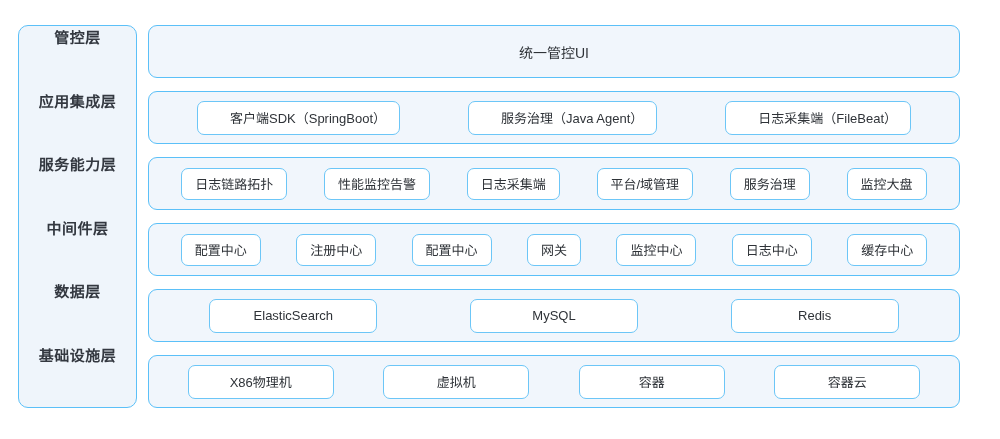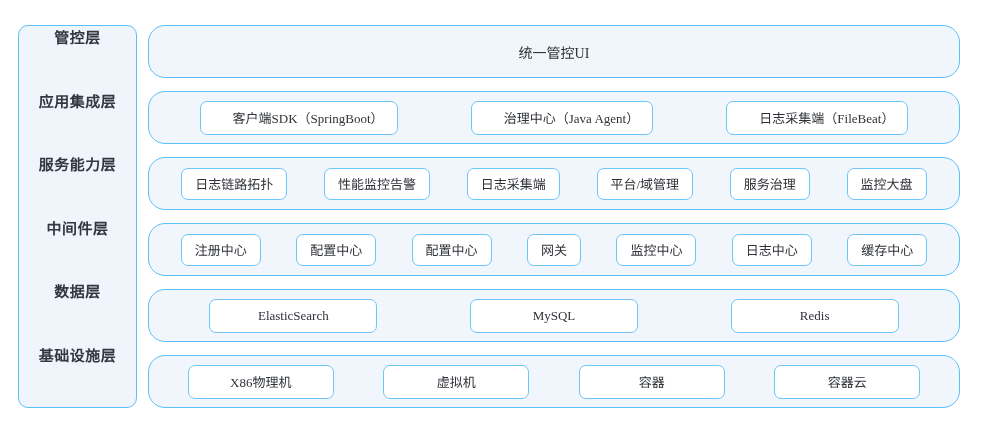--- a/index.html
+++ b/index.html
@@ -58,24 +58,23 @@
     height: 383px;
     display: flex;
     flex-direction: column;
   }
   .layer-row {
     flex: 1 1 0;
     margin-bottom: 13px;
     box-sizing: border-box;
     background: #F1F6FC;
     border: 1.4px solid #5BC0F8;
-    border-radius: 17px;
+    border-radius: 9px;
     display: flex;
     align-items: center;
-    font-family: Liberation Serif, serif;
   }
   .layer-row:last-child { margin-bottom: 0; }
 
   
   .row-banner {
     justify-content: center;
   }
   .banner-label {
     font-size: 14px;
     color: #2f3338;
@@ -157,21 +156,21 @@
     <div class="layer-row row-banner">
       <span class="banner-label">统一管控UI</span>
     </div>
 
     <div class="layer-row">
       <div class="chips spread-around">
         <div class="chip xwide">
           <span class="chip-label">客户端SDK（SpringBoot）</span>
         </div>
         <div class="chip xwide">
-          <span class="chip-label">治理中心（Java Agent）</span>
+          <span class="chip-label">服务治理（Java Agent）</span>
         </div>
         <div class="chip xwide">
           <span class="chip-label">日志采集端（FileBeat）</span>
         </div>
       </div>
     </div>
 
     <div class="layer-row">
       <div class="chips spread-around">
         <div class="chip auto">
@@ -191,24 +190,24 @@
         </div>
         <div class="chip auto">
           <span class="chip-label">监控大盘</span>
         </div>
       </div>
     </div>
 
     <div class="layer-row">
       <div class="chips spread-around">
         <div class="chip auto">
+          <span class="chip-label">配置中心</span>
+        </div>
+        <div class="chip auto">
           <span class="chip-label">注册中心</span>
-        </div>
-        <div class="chip auto">
-          <span class="chip-label">配置中心</span>
         </div>
         <div class="chip auto">
           <span class="chip-label">配置中心</span>
         </div>
         <div class="chip auto">
           <span class="chip-label">网关</span>
         </div>
         <div class="chip auto">
           <span class="chip-label">监控中心</span>
         </div>

